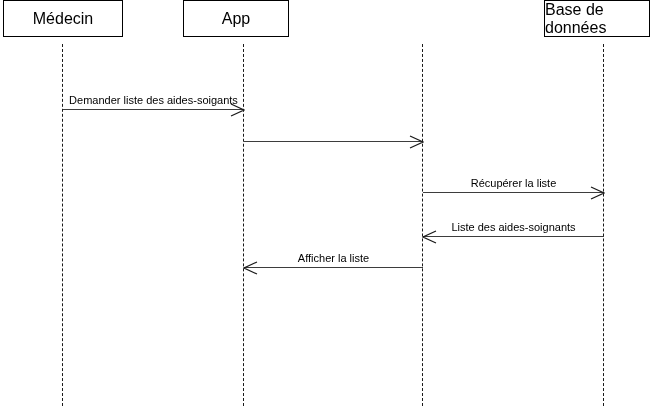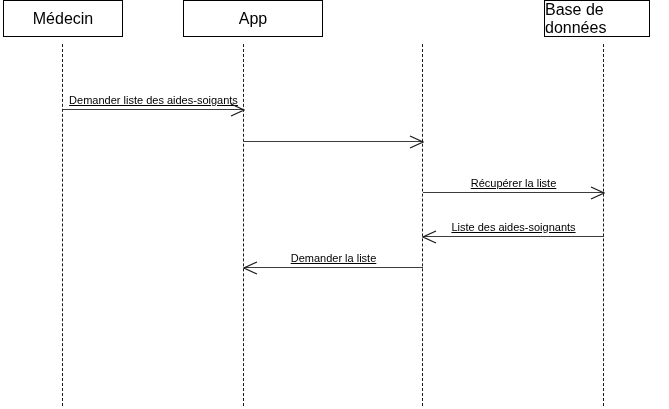--- a/index.html
+++ b/index.html
@@ -45,21 +45,20 @@
   .msg-label {
     position: absolute;
     bottom: 3px;
     left: 0;
     right: 0;
     text-align: center;
     font-size: 11px;
     line-height: 13px;
     color: #000000;
     white-space: pre-line;
-    text-decoration: underline;
   }
 
   .msg-line {
     position: absolute;
     bottom: 0;
     left: 0;
     right: 0;
     height: 0;
     border-top: 1px solid #3d3d3d;
   }
@@ -79,21 +78,21 @@
 <div class="diagram">
 
   <div class="lifeline" style="left:62px"></div>
   <div class="lifeline" style="left:243px"></div>
   <div class="lifeline" style="left:422px"></div>
   <div class="lifeline" style="left:603px"></div>
 
   <div class="participant" style="left:3px;width:120px">
     <span>Médecin</span>
   </div>
-  <div class="participant" style="left:183px;width:140px">
+  <div class="participant" style="left:183px;width:106px">
     <span>App</span>
   </div>
   <div class="participant" style="left:544px;width:106px">
     <span>Base de données</span>
   </div>
 
   <div class="message" style="left:63px;top:92px;width:181px;height:18px">
     <div class="msg-label">Demander liste des aides-soigants</div>
     <div class="msg-line"></div>
     <svg class="arrowhead right" viewBox="0 0 15 14">
@@ -118,21 +117,21 @@
 
   <div class="message" style="left:423px;top:175px;width:181px;height:18px">
     <div class="msg-label">Récupérer la liste</div>
     <div class="msg-line"></div>
     <svg class="arrowhead right" viewBox="0 0 15 14">
       <polyline points="1,1 14,7 1,13" fill="none" stroke="#1a1a1a" stroke-width="1.2"></polyline>
     </svg>
   </div>
 
   <div class="message" style="left:244px;top:250px;width:179px;height:18px">
-    <div class="msg-label">Demander la liste</div>
+    <div class="msg-label">Afficher la liste</div>
     <div class="msg-line"></div>
     <svg class="arrowhead left" viewBox="0 0 15 14">
       <polyline points="14,1 1,7 14,13" fill="none" stroke="#1a1a1a" stroke-width="1.2"></polyline>
     </svg>
   </div>
 
 
 </div>
 
 </body></html>

